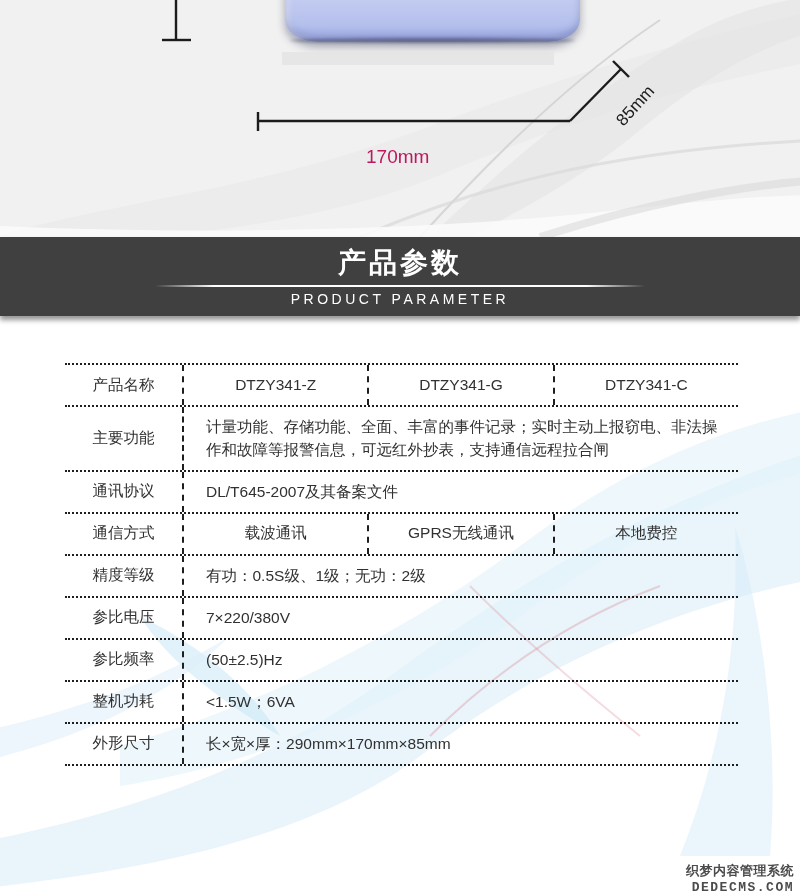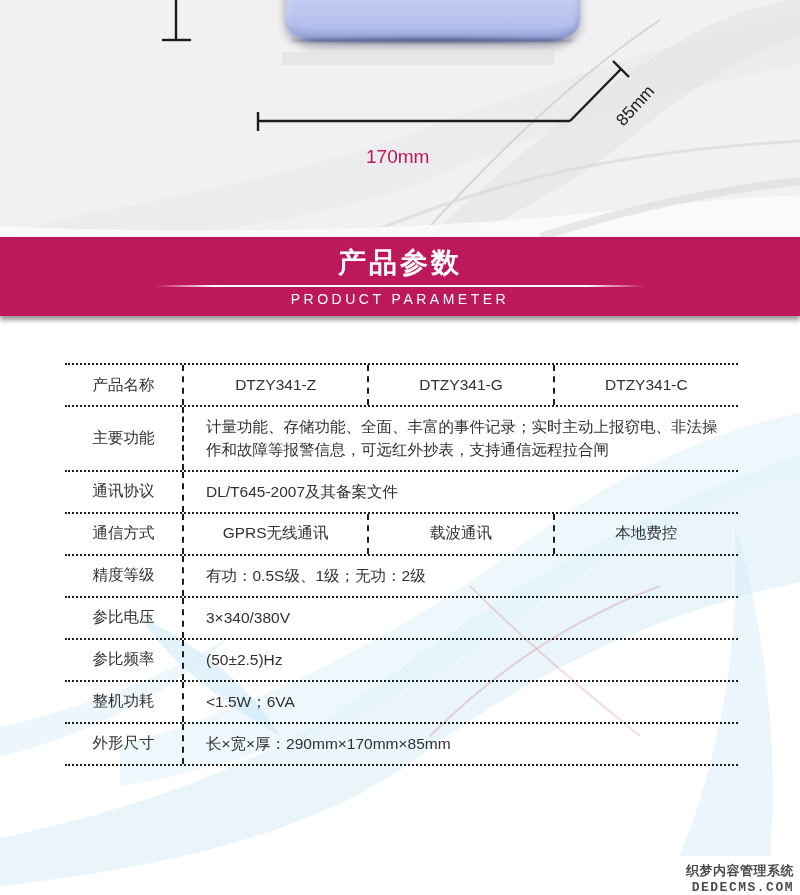--- a/index.html
+++ b/index.html
@@ -16,21 +16,21 @@
             box-shadow:0 5px 9px rgba(40,45,80,0.38), inset 0 -5px 7px rgba(70,80,140,0.35), inset 3px 0 6px rgba(255,255,255,0.6); }
   .device-edge { position:absolute; left:290px; top:38px; width:285px; height:5px; border-radius:50%;
                  background:rgba(40,45,75,0.45); filter:blur(1.5px); }
   .reflection { position:absolute; left:282px; top:52px; width:272px; height:13px; background:#e4e4e4; opacity:.85; }
   .dim-svg { position:absolute; left:0; top:0; }
   .dim-label-w { position:absolute; left:366px; top:146px; font-size:19px; color:#be185d; }
   .dim-label-d { position:absolute; left:612px; top:96px; font-size:17px; color:#1c1c1c;
                  transform:rotate(-48deg); transform-origin:center; }
 
   
-  .banner { position:absolute; left:0; top:237px; width:800px; height:79px; background:#be185d;
+  .banner { position:absolute; left:0; top:237px; width:800px; height:79px; background:#404040;
             box-shadow:0 4px 5px rgba(0,0,0,0.42); text-align:center; z-index:5; }
   .banner-title { margin-top:7px; font-size:28px; font-weight:bold; color:#ffffff; letter-spacing:3px; }
   .banner-line { margin:3px auto 4px auto; width:490px; height:2px;
                  background:linear-gradient(90deg, rgba(255,255,255,0) 0%, #ffffff 12%, #ffffff 88%, rgba(255,255,255,0) 100%); }
   .banner-subtitle { font-size:14px; color:#ffffff; letter-spacing:3.5px; }
 
   
   .content { position:absolute; left:0; top:316px; width:632px; height:579px; background:#ffffff; }
   .swirls { position:absolute; left:0; top:0; z-index:0; }
   .spec-table { position:absolute; left:65px; top:47px; width:673px; z-index:2;
@@ -124,37 +124,37 @@
       <div class="trow">
         <div class="tlabel">通讯协议</div>
         <div class="tcells">
           <div class="tcell text">DL/T645-2007及其备案文件</div>
         </div>
       </div>
 
       <div class="trow">
         <div class="tlabel">通信方式</div>
         <div class="tcells">
+          <div class="tcell center">载波通讯</div>
           <div class="tcell center">GPRS无线通讯</div>
-          <div class="tcell center">载波通讯</div>
           <div class="tcell center">本地费控</div>
         </div>
       </div>
 
       <div class="trow">
         <div class="tlabel">精度等级</div>
         <div class="tcells">
           <div class="tcell text">有功：0.5S级、1级；无功：2级</div>
         </div>
       </div>
 
       <div class="trow">
         <div class="tlabel">参比电压</div>
         <div class="tcells">
-          <div class="tcell text">3×340/380V</div>
+          <div class="tcell text">7×220/380V</div>
         </div>
       </div>
 
       <div class="trow">
         <div class="tlabel">参比频率</div>
         <div class="tcells">
           <div class="tcell text">(50±2.5)Hz</div>
         </div>
       </div>
 

